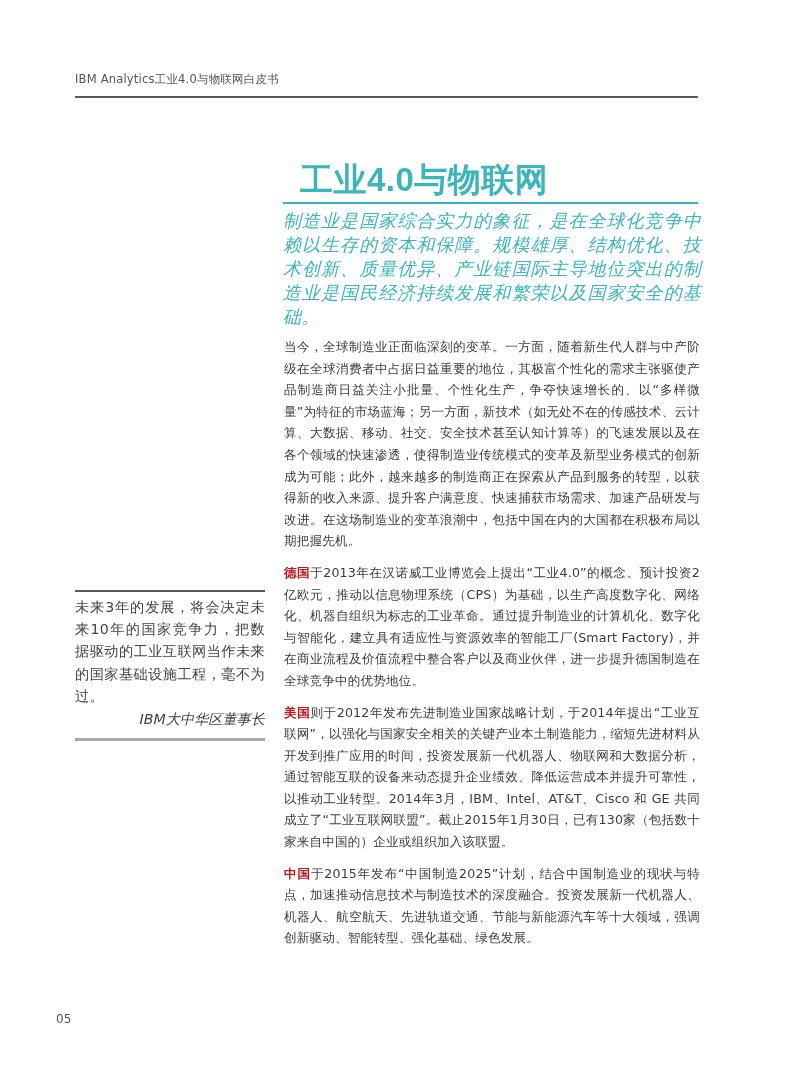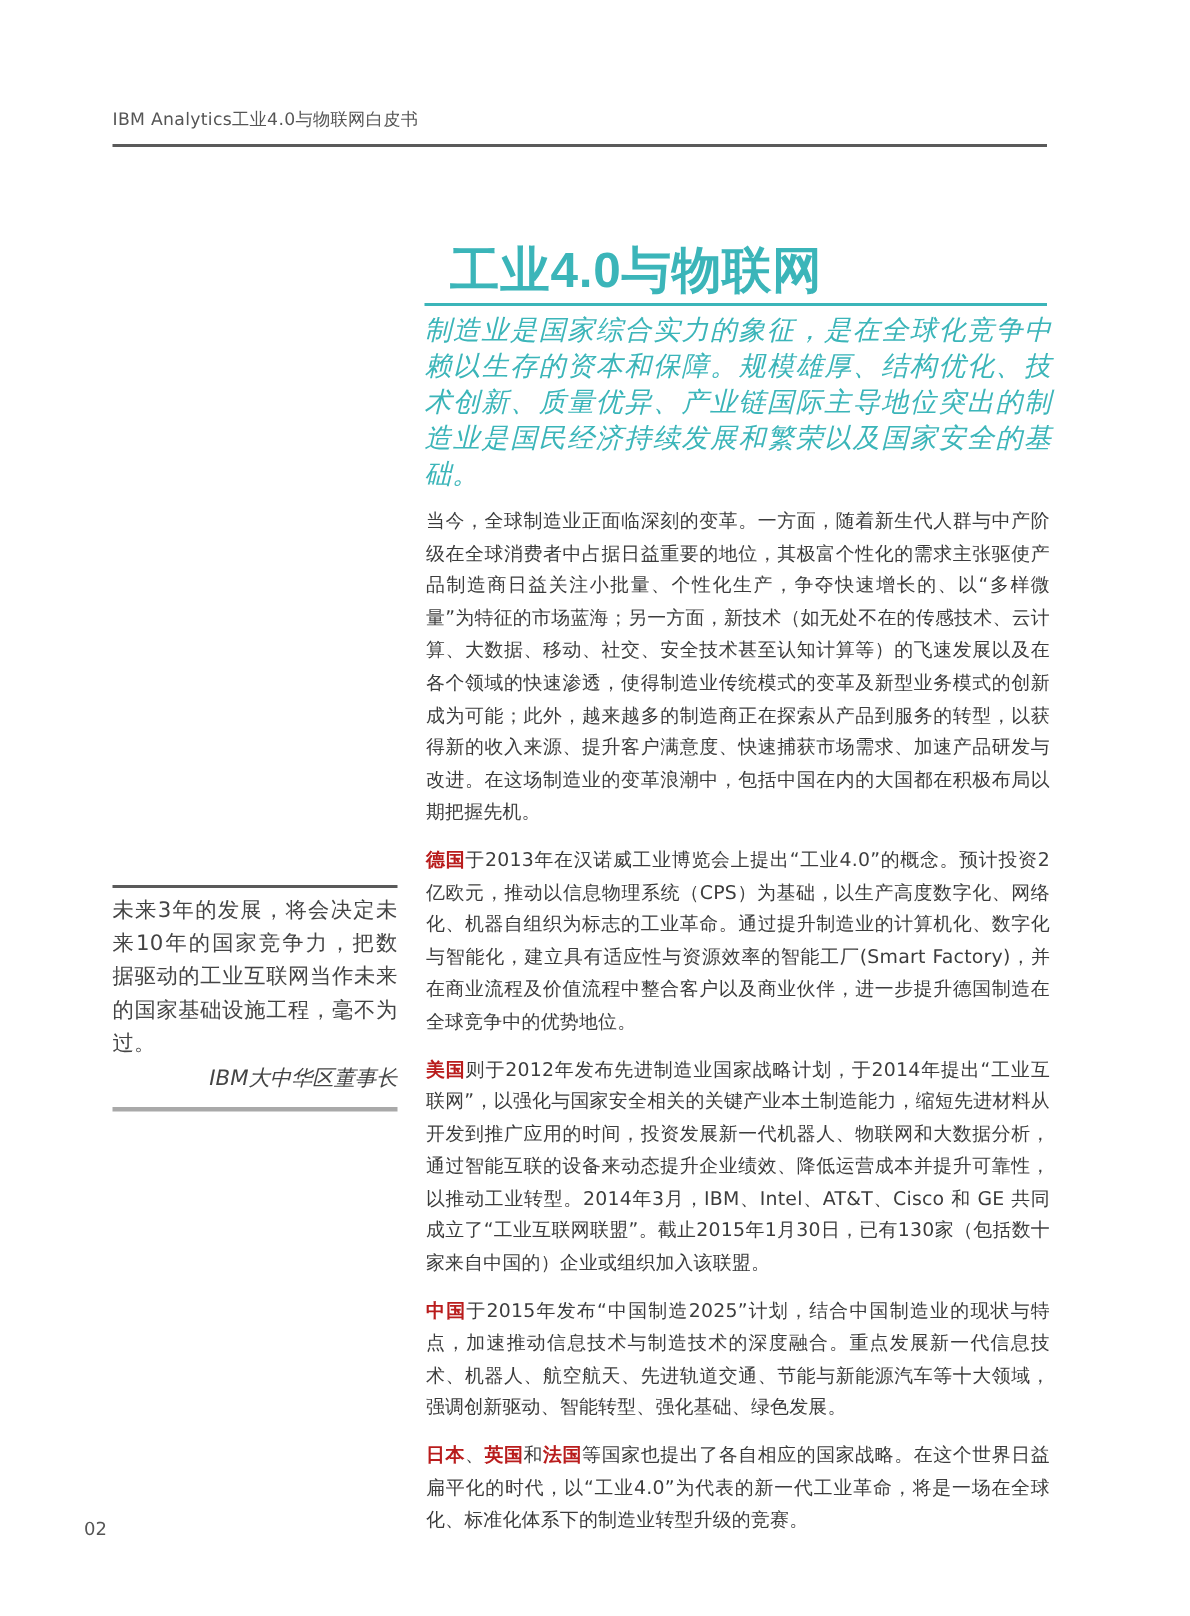--- a/index.html
+++ b/index.html
@@ -73,27 +73,24 @@
   <p>
     <span>当今，全球制造业正面临深刻的变革。一方面，随着新生代人群与中产阶级在全球消费者中占据日益重要的地位，其极富个性化的需求主张驱使产品制造商日益关注小批量、个性化生产，争夺快速增长的、以“多样微量”为特征的市场蓝海；另一方面，新技术（如无处不在的传感技术、云计算、大数据、移动、社交、安全技术甚至认知计算等）的飞速发展以及在各个领域的快速渗透，使得制造业传统模式的变革及新型业务模式的创新成为可能；此外，越来越多的制造商正在探索从产品到服务的转型，以获得新的收入来源、提升客户满意度、快速捕获市场需求、加速产品研发与改进。在这场制造业的变革浪潮中，包括中国在内的大国都在积极布局以期把握先机。</span>
   </p>
   <p>
     <b>德国</b><span>于2013年在汉诺威工业博览会上提出“工业4.0”的概念。预计投资2亿欧元，推动以信息物理系统（CPS）为基础，以生产高度数字化、网络化、机器自组织为标志的工业革命。通过提升制造业的计算机化、数字化与智能化，建立具有适应性与资源效率的智能工厂(Smart Factory)，并在商业流程及价值流程中整合客户以及商业伙伴，进一步提升德国制造在全球竞争中的优势地位。</span>
   </p>
   <p>
     <b>美国</b><span>则于2012年发布先进制造业国家战略计划，于2014年提出“工业互联网”，以强化与国家安全相关的关键产业本土制造能力，缩短先进材料从开发到推广应用的时间，投资发展新一代机器人、物联网和大数据分析，通过智能互联的设备来动态提升企业绩效、降低运营成本并提升可靠性，以推动工业转型。2014年3月，IBM、Intel、AT&amp;T、Cisco 和 GE 共同成立了“工业互联网联盟”。截止2015年1月30日，已有130家（包括数十家来自中国的）企业或组织加入该联盟。</span>
   </p>
   <p>
-    <b>中国</b><span>于2015年发布“中国制造2025”计划，结合中国制造业的现状与特点，加速推动信息技术与制造技术的深度融合。重点发展新一代信息技术、机器人、航空航天、先进轨道交通、节能与新能源汽车等十大领域，强调创新驱动、智能转型、强化基础、绿色发展。</span>
-  </p>
-  <p>
-    <b>日本</b><span>、</span><b>英国</b><span>和</span><b>法国</b><span>等国家也提出了各自相应的国家战略。在这个世界日益扁平化的时代，以“工业4.0”为代表的新一代工业革命，将是一场在全球化、标准化体系下的制造业转型升级的竞赛。</span>
+    <b>中国</b><span>于2015年发布“中国制造2025”计划，结合中国制造业的现状与特点，加速推动信息技术与制造技术的深度融合。投资发展新一代机器人、机器人、航空航天、先进轨道交通、节能与新能源汽车等十大领域，强调创新驱动、智能转型、强化基础、绿色发展。</span>
   </p>
 </div>
 
 <aside class="sidebar">
   <div class="sidebar-top-rule"></div>
   <div class="quote">未来3年的发展，将会决定未来10年的国家竞争力，把数据驱动的工业互联网当作未来的国家基础设施工程，毫不为过。</div>
   <div class="attrib" style="margin-top:0;">IBM大中华区董事长</div>
   <div class="sidebar-bottom-rule"></div>
 </aside>
 
-<div class="page-number">02</div>
+<div class="page-number">05</div>
 
 </body></html>

